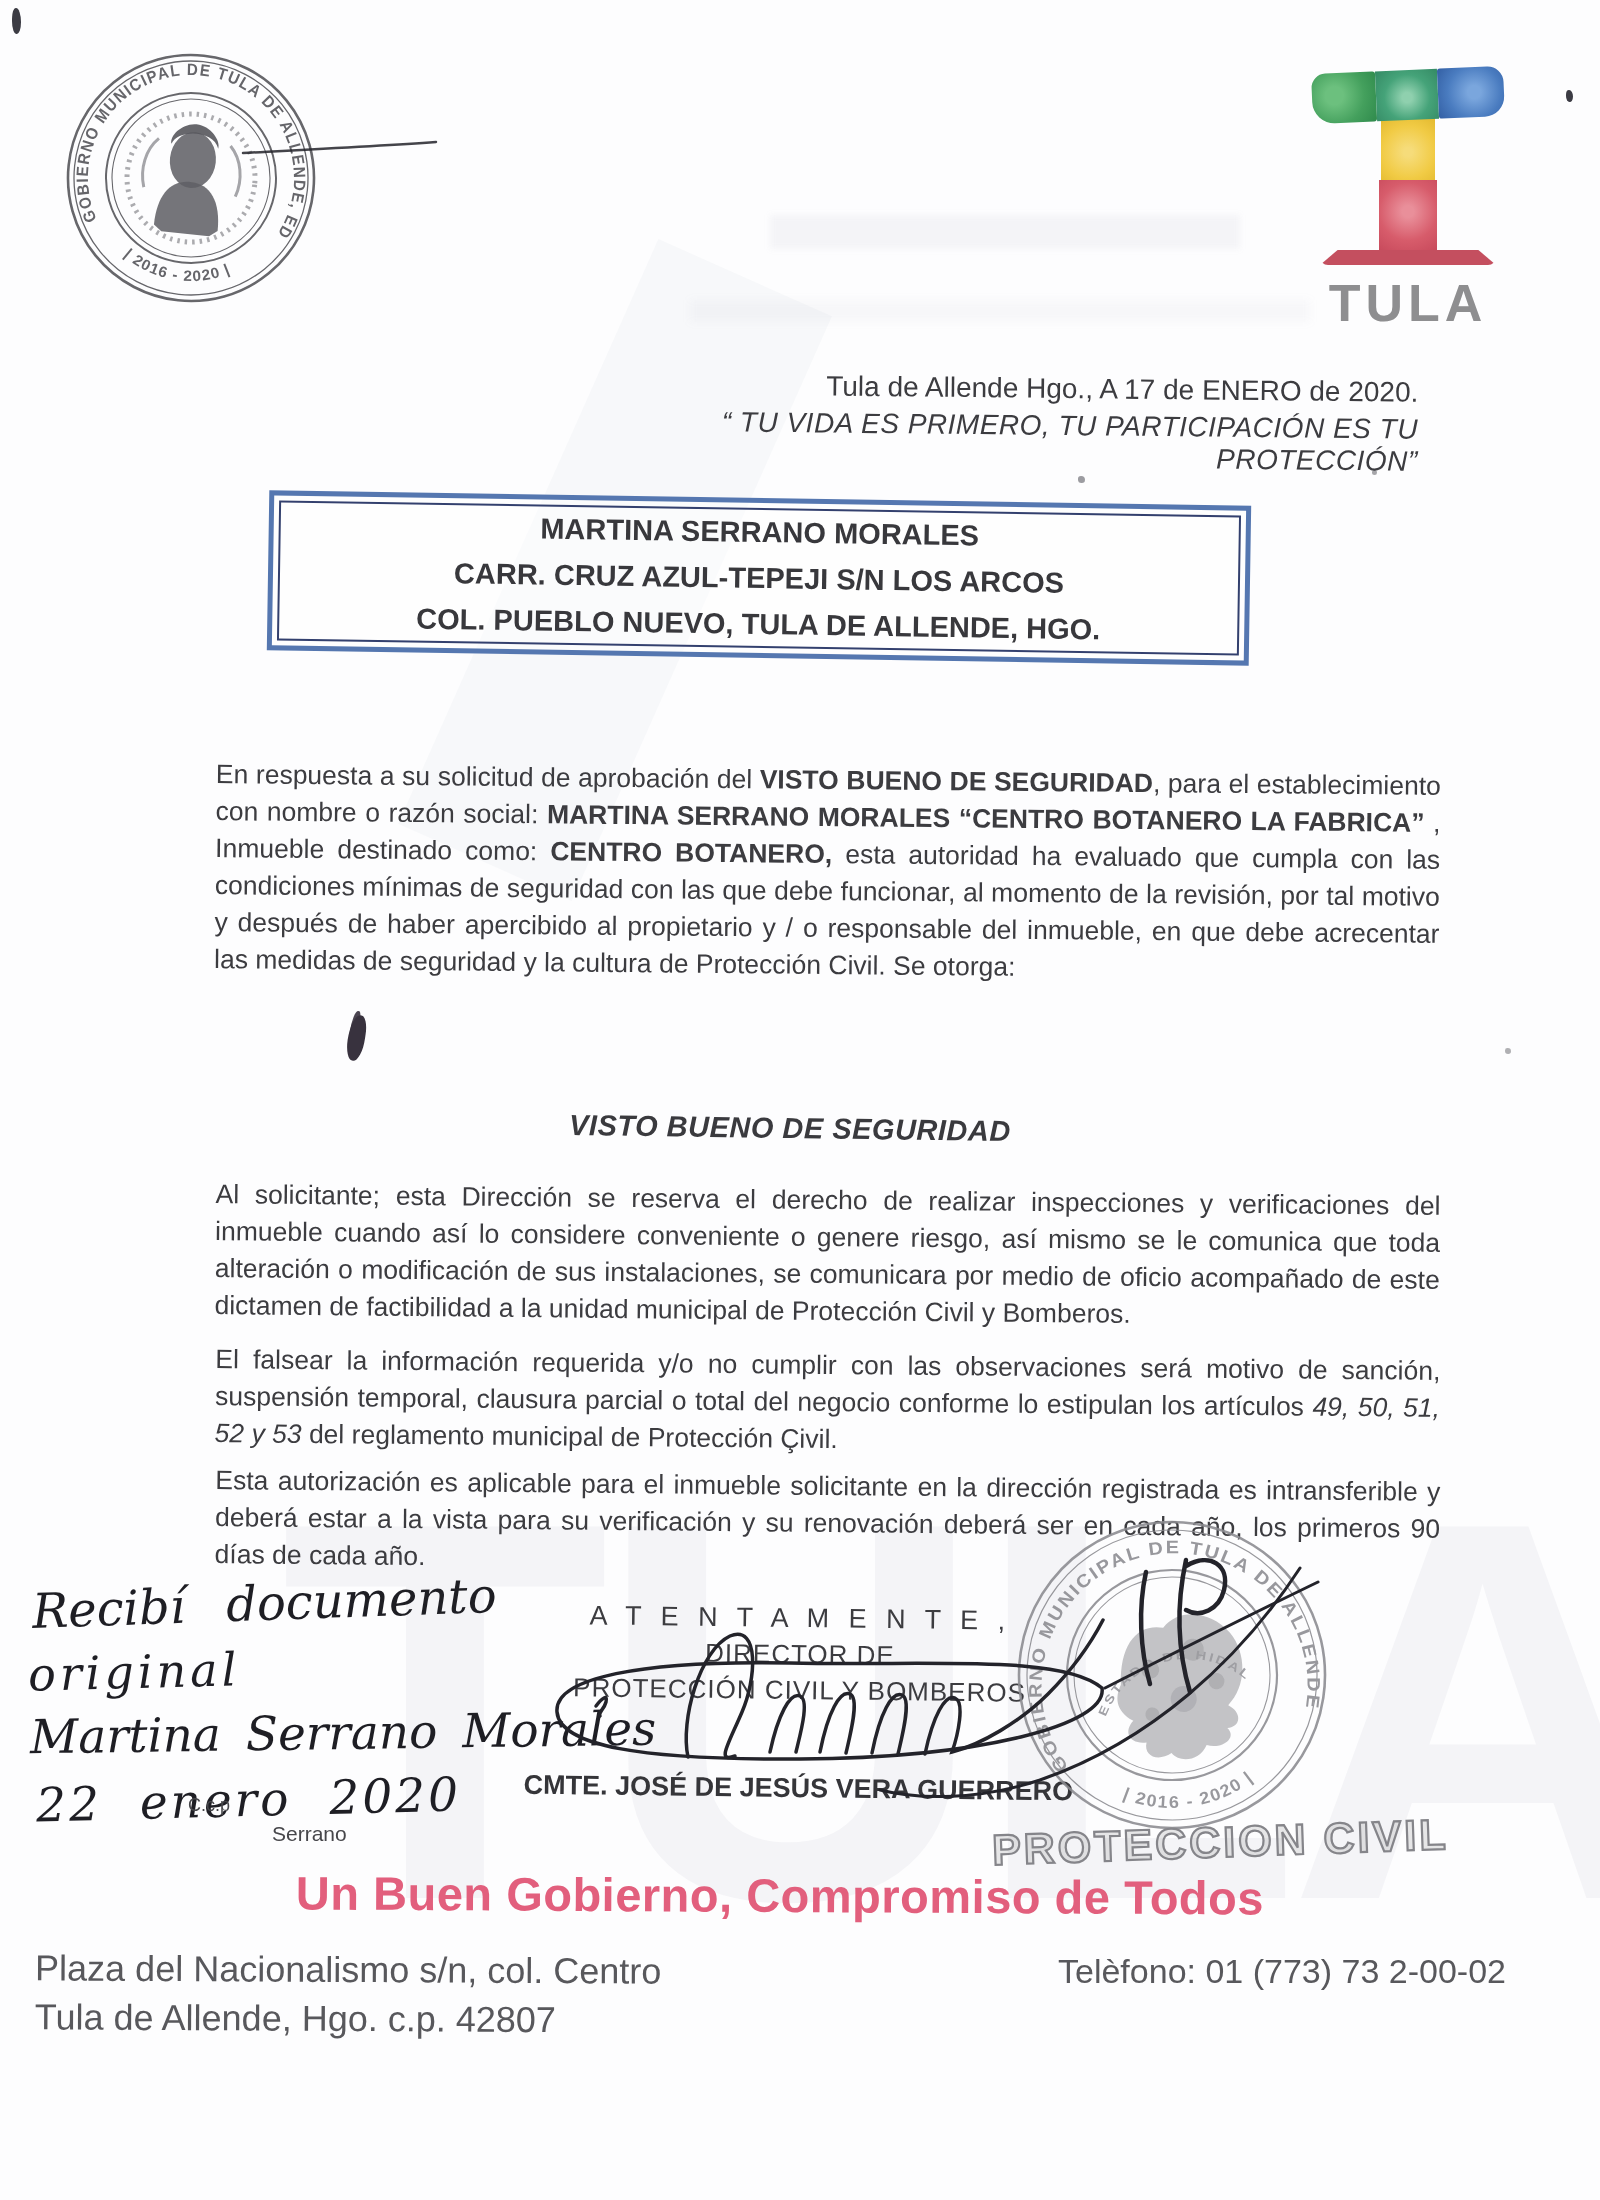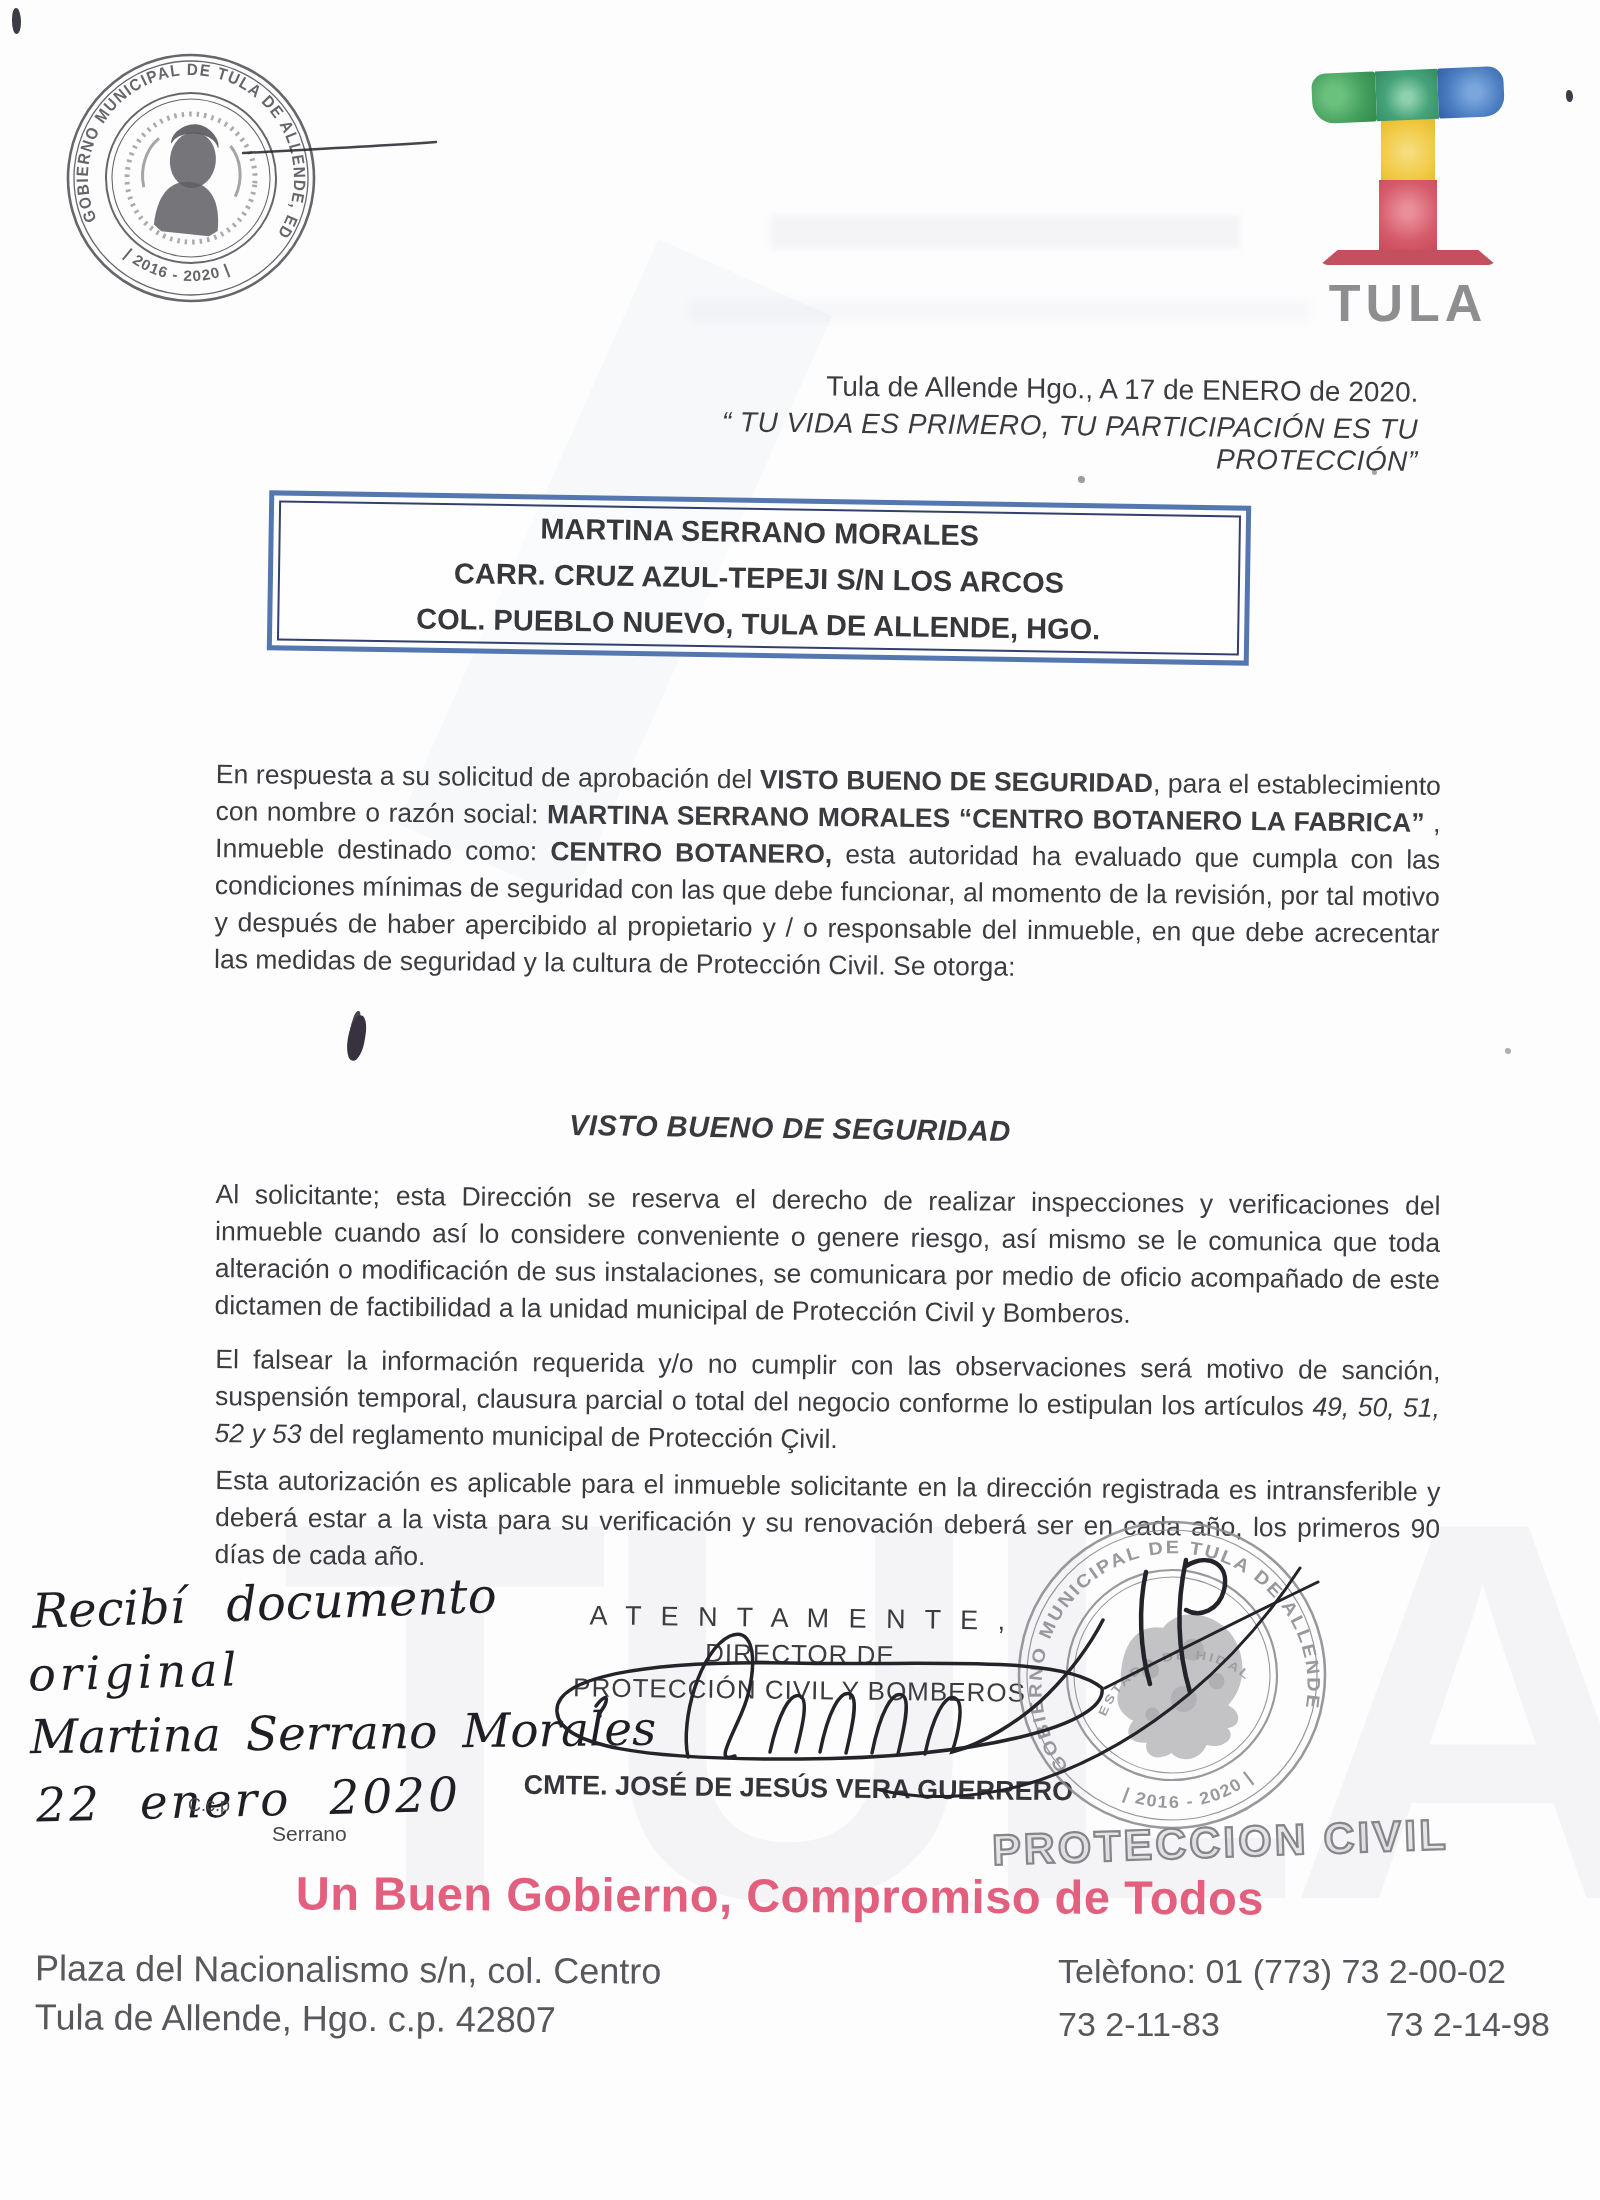--- a/index.html
+++ b/index.html
@@ -256,17 +256,13 @@
 </svg>
 
 <div class="abs slogan-pink">Un Buen Gobierno, Compromiso de Todos</div>
 
 <div class="abs footer-left">
   <div>Plaza del Nacionalismo s/n, col. Centro</div>
   <div>Tula de Allende, Hgo. c.p. 42807</div>
 </div>
 <div class="abs footer-right">
   <div>Telèfono: 01 (773) 73 2-00-02</div>
-  <div class="row2">
-    <span>73 2-11-83</span>
-    <span>73 2-14-98</span>
-  </div>
 </div>
 
 </body></html>

